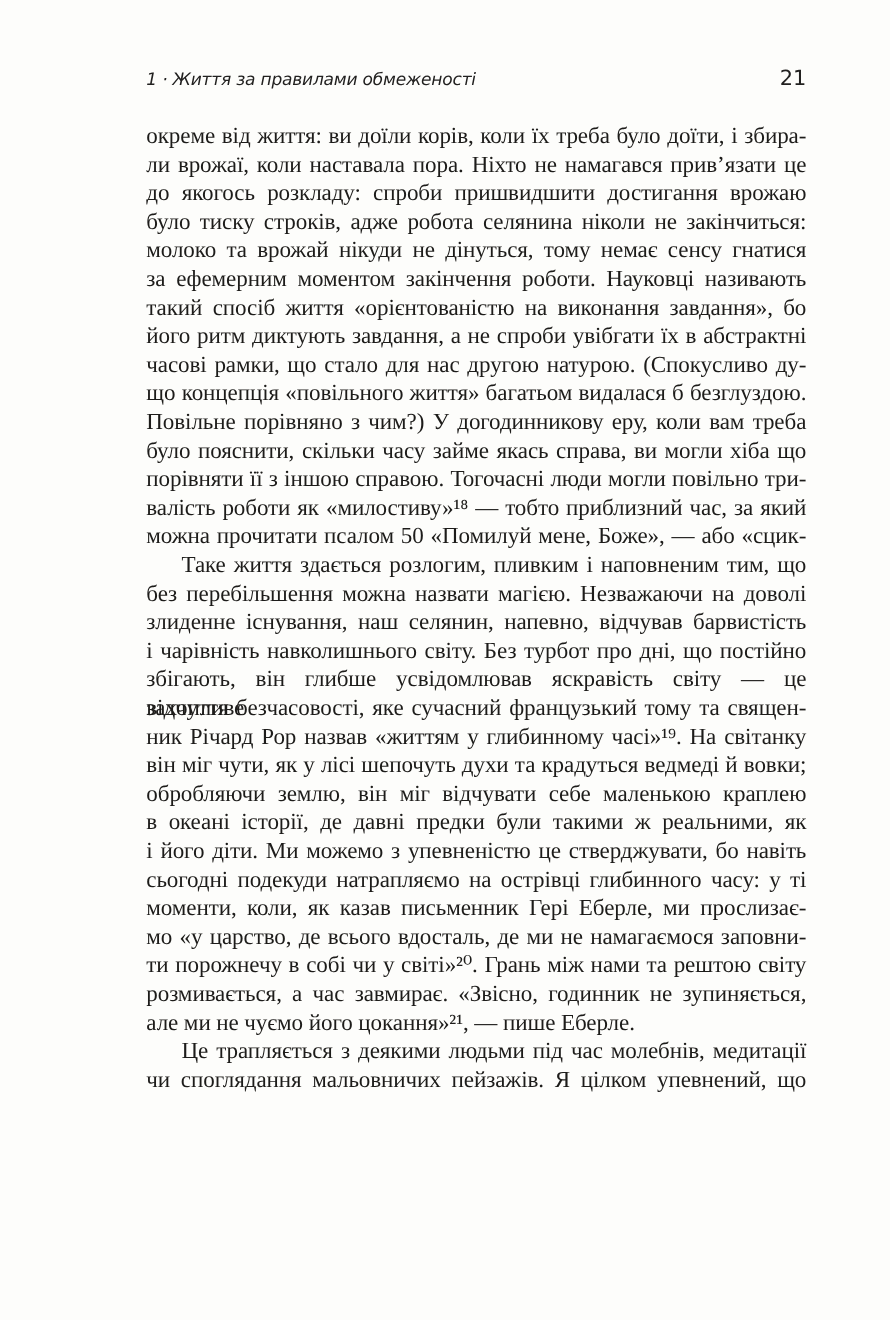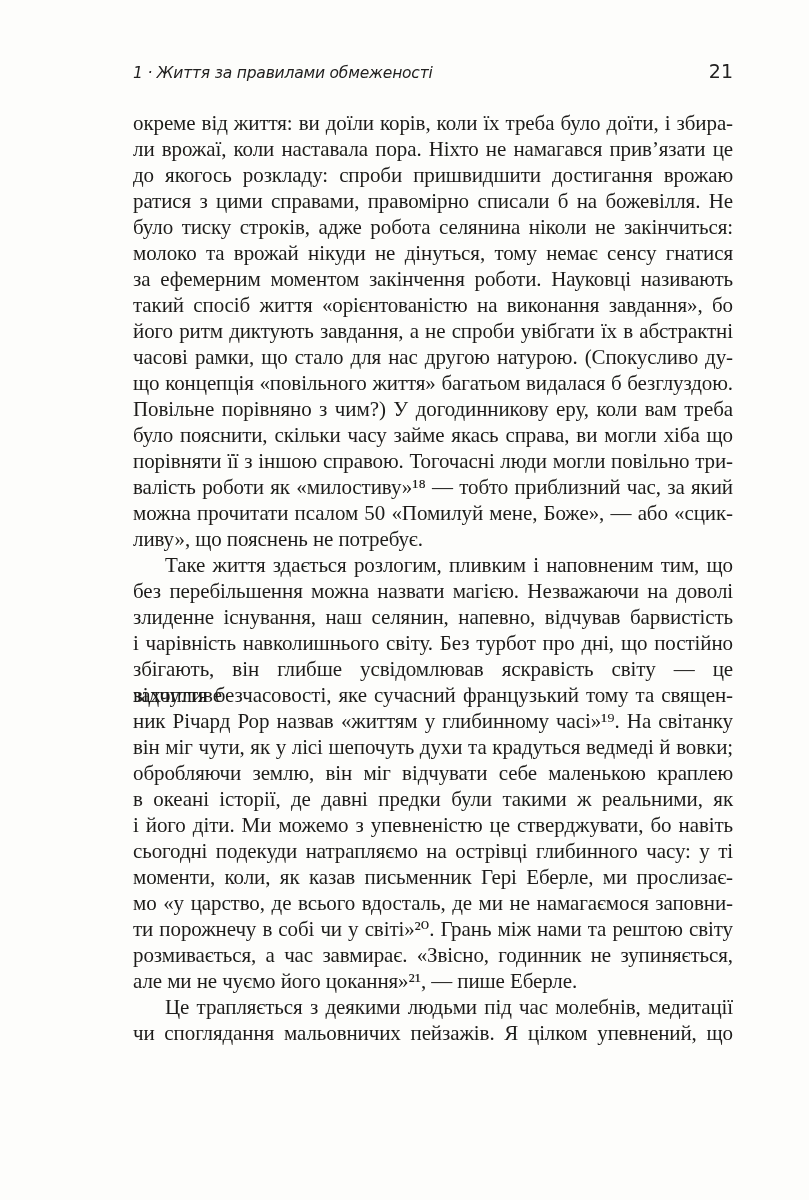--- a/index.html
+++ b/index.html
@@ -64,34 +64,32 @@
   <div class="running-header">
     <span class="chapter-title">1 · Життя за правилами обмеженості</span>
     <span class="folio">21</span>
   </div>
 
   <div class="text-block">
 
     <div class="line">окреме від життя: ви доїли корів, коли їх треба було доїти, і збира-</div>
     <div class="line">ли врожаї, коли наставала пора. Ніхто не намагався прив’язати це</div>
     <div class="line">до якогось розкладу: спроби пришвидшити достигання врожаю</div>
-    <div class="line">ратися з цими справами, правомірно списали б на божевілля. Не</div>
     <div class="line">було тиску строків, адже робота селянина ніколи не закінчиться:</div>
     <div class="line">молоко та врожай нікуди не дінуться, тому немає сенсу гнатися</div>
     <div class="line">за ефемерним моментом закінчення роботи. Науковці називають</div>
     <div class="line">такий спосіб життя «орієнтованістю на виконання завдання», бо</div>
     <div class="line">його ритм диктують завдання, а не спроби увібгати їх в абстрактні</div>
     <div class="line">часові рамки, що стало для нас другою натурою. (Спокусливо ду-</div>
     <div class="line">що концепція «повільного життя» багатьом видалася б безглуздою.</div>
     <div class="line">Повільне порівняно з чим?) У догодинникову еру, коли вам треба</div>
     <div class="line">було пояснити, скільки часу займе якась справа, ви могли хіба що</div>
     <div class="line">порівняти її з іншою справою. Тогочасні люди могли повільно три-</div>
     <div class="line">валість роботи як «милостиву»¹⁸ — тобто приблизний час, за який</div>
     <div class="line">можна прочитати псалом 50 «Помилуй мене, Боже», — або «сцик-</div>
-    <div class="line endline">ливу», що пояснень не потребує.</div>
 
     <div class="line indent">Таке життя здається розлогим, пливким і наповненим тим, що</div>
     <div class="line">без перебільшення можна назвати магією. Незважаючи на доволі</div>
     <div class="line">злиденне існування, наш селянин, напевно, відчував барвистість</div>
     <div class="line">і чарівність навколишнього світу. Без турбот про дні, що постійно</div>
     <div class="line">збігають, він глибше усвідомлював яскравість світу — це захопливе</div>
     <div class="line">відчуття безчасовості, яке сучасний французький тому та священ-</div>
     <div class="line">ник Річард Рор назвав «життям у глибинному часі»¹⁹. На світанку</div>
     <div class="line">він міг чути, як у лісі шепочуть духи та крадуться ведмеді й вовки;</div>
     <div class="line">обробляючи землю, він міг відчувати себе маленькою краплею</div>

